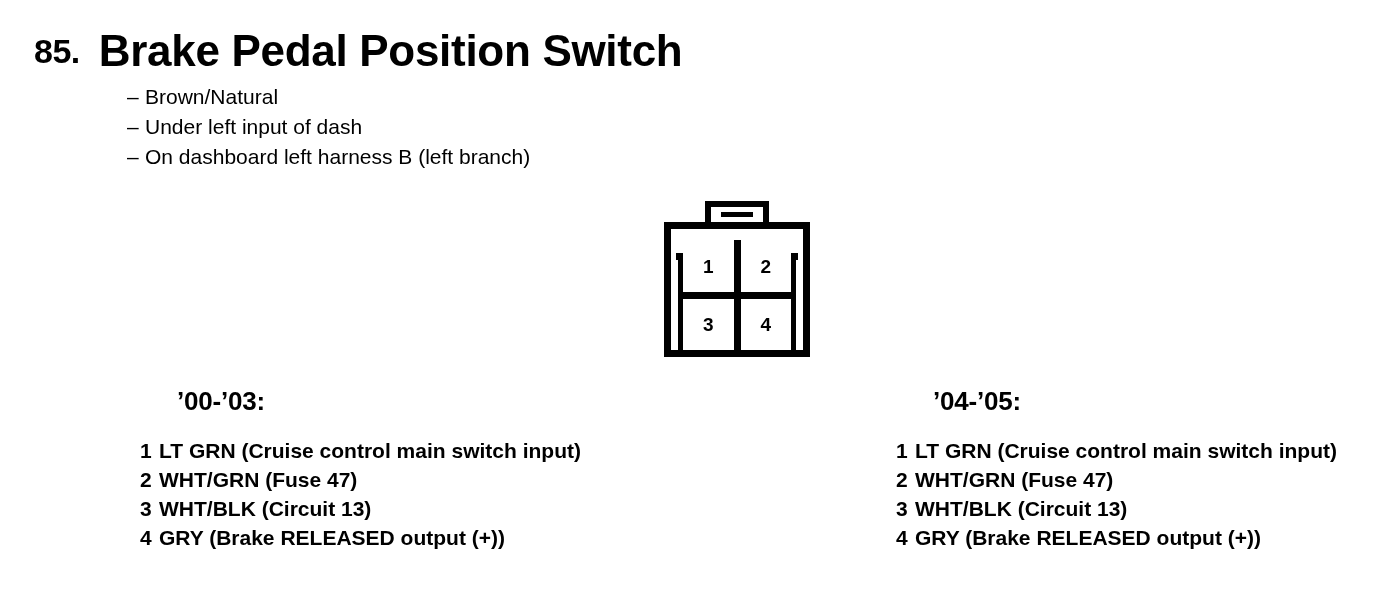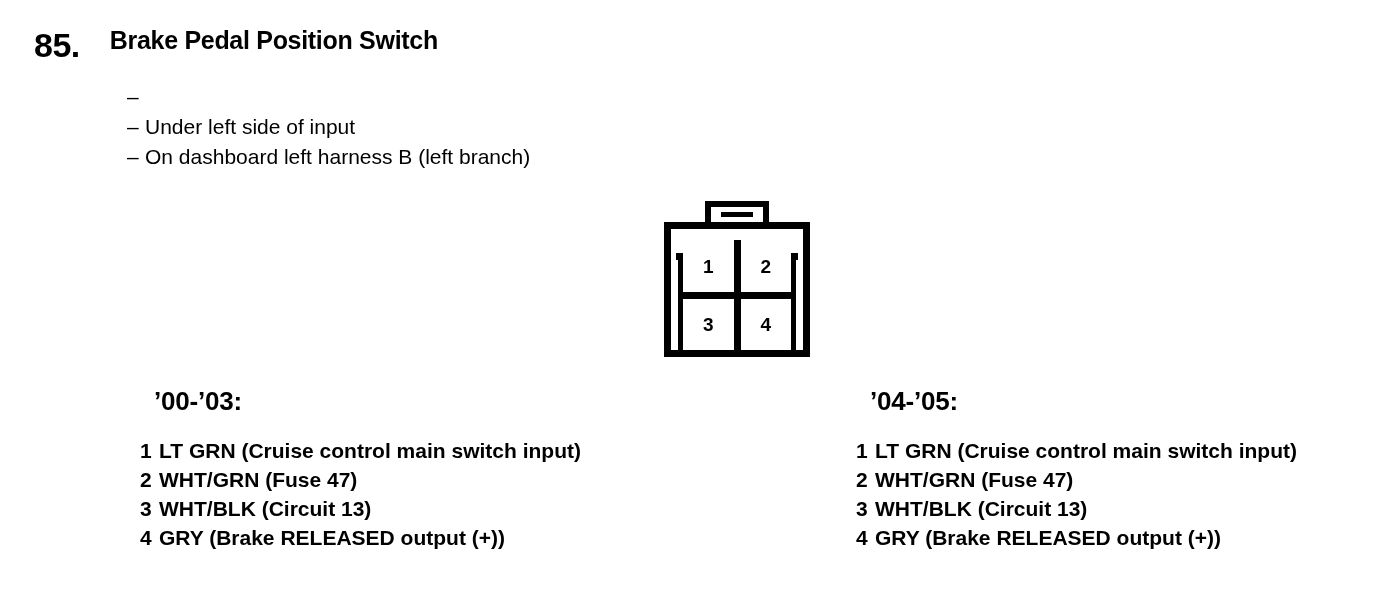--- a/index.html
+++ b/index.html
@@ -17,32 +17,32 @@
     color: #000000;
     -webkit-font-smoothing: none;
   }
 
   
   #page-title-row {
     position: absolute;
     left: 34px;
     top: 26px;
     display: flex;
-    align-items: flex-start;
+    align-items: center;
     white-space: nowrap;
   }
   #item-number {
     font-size: 34px;
     font-weight: bold;
     letter-spacing: -0.5px;
   }
   #title-text {
-    font-size: 25px;
-    font-weight: bold;
-    margin-left: 30px;
+    font-size: 44px;
+    font-weight: bold;
+    margin-left: 19px;
     letter-spacing: -0.3px;
   }
 
   
   #spec-list {
     position: absolute;
     left: 127px;
     top: 82px;
     list-style: none;
     margin: 0;
@@ -172,26 +172,26 @@
   }
   #side-channel-left  { left: 7px; }
   #side-channel-right { right: 7px; }
 
   
   .pinout-column {
     position: absolute;
     top: 386px;
   }
   #pinout-column-early { left: 140px; }
-  #pinout-column-late  { left: 856px; }
+  #pinout-column-late  { left: 896px; }
 
   .pinout-heading {
     font-size: 26px;
     font-weight: bold;
-    margin-left: 14px;
+    margin-left: 37px;
     white-space: nowrap;
     letter-spacing: -0.2px;
   }
   .pinout-list {
     list-style: none;
     margin: 0;
     padding: 0;
     margin-top: 19px;
   }
   .pinout-list li {
@@ -214,24 +214,25 @@
 <body>
 
 <div id="page-title-row">
   <span id="item-number">85.</span>
   <span id="title-text">Brake Pedal Position Switch</span>
 </div>
 
 <ul id="spec-list">
   <li>
     <span class="bullet-dash">–</span>
+    <span>Brown/Natural</span>
   </li>
   <li>
     <span class="bullet-dash">–</span>
-    <span>Under left side of input</span>
+    <span>Under left input of dash</span>
   </li>
   <li>
     <span class="bullet-dash">–</span>
     <span>On dashboard left harness B (left branch)</span>
   </li>
 </ul>
 
 <div id="connector-diagram">
 
   <div id="connector-latch">

